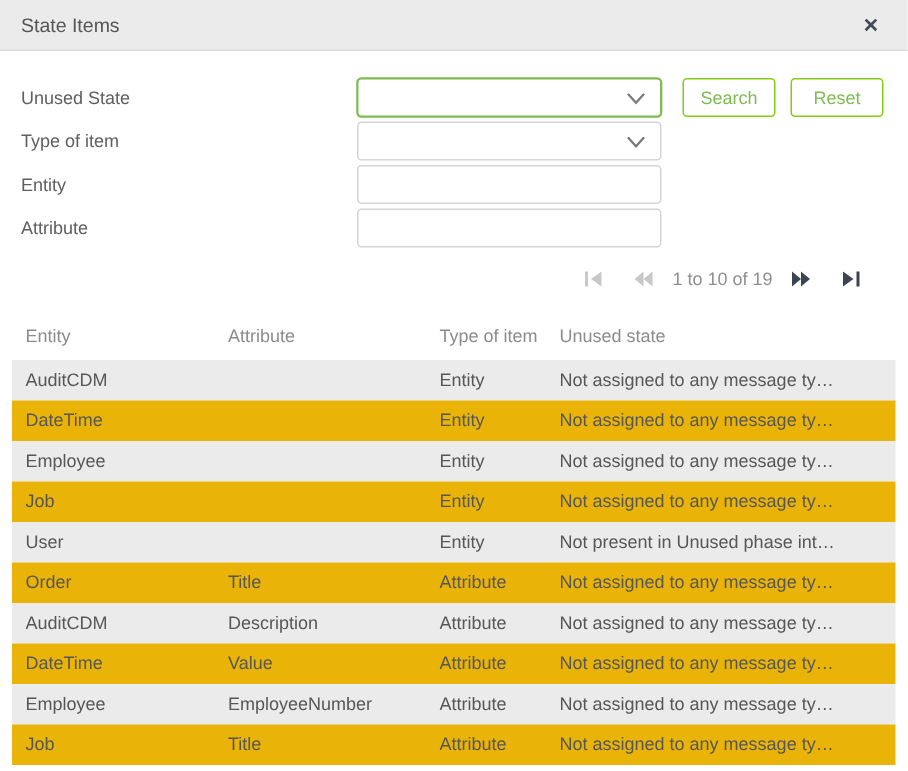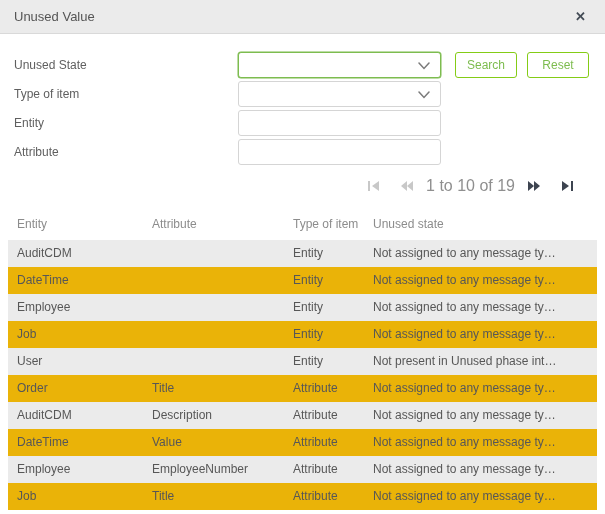--- a/index.html
+++ b/index.html
@@ -27,40 +27,40 @@
   .btn-search{left:455px;}
   .btn-reset{left:527px;}
 
   
   .pagination{position:absolute;top:174px;right:31px;height:24px;display:flex;align-items:center;}
   .pg-icon{display:inline-flex;align-items:center;cursor:pointer;margin-left:20px;}
   .pg-icon:first-child{margin-left:0;}
   .pg-icon.disabled{cursor:default;}
   .pg-icon.disabled svg{fill:#c8c8c8;}
   .pg-icon svg{fill:#3d4450;}
-  .pg-text{font-size:16px;color:#8f8f8f;margin:0 12px;}
+  .pg-text{font-size:12px;color:#8f8f8f;margin:0 12px;}
 
   
   .thead{position:absolute;top:212px;left:0;width:605px;height:24px;}
   .th{position:absolute;top:0;line-height:24px;font-size:12px;color:#8c8c8c;cursor:pointer;}
   .th.c0{left:17px;} .th.c1{left:152px;} .th.c2{left:293px;} .th.c3{left:373px;}
   .tbody{position:absolute;top:240px;left:8px;width:589px;}
   .trow{position:relative;height:27px;background:#eab308;}
   .trow.alt{background:#ebebeb;text-decoration:underline;}
   .tcell{position:absolute;top:0;line-height:27px;font-size:12px;color:#575757;white-space:nowrap;overflow:hidden;text-overflow:ellipsis;}
   .tcell.c0{left:9px;width:130px;} .tcell.c1{left:144px;width:136px;}
   .tcell.c2{left:285px;width:75px;} .tcell.c3{left:365px;width:220px;}
 </style>
 </head>
 <body>
 
 <div class="dialog">
 
   <div class="dialog-header">
-    <span class="dialog-title">Unused Value</span>
+    <span class="dialog-title">State Items</span>
     <span class="close">✕</span>
   </div>
 
   <div class="frow" style="top:52px">
     <label>Unused State</label>
     <div class="field select focused">
       <svg class="chev" width="12" height="8" viewBox="0 0 12 8">
           <path d="M1 1 L6 6.5 L11 1" fill="none" stroke="#7a7a7a" stroke-width="1.5" stroke-linecap="round"></path>
         </svg>
     </div>

